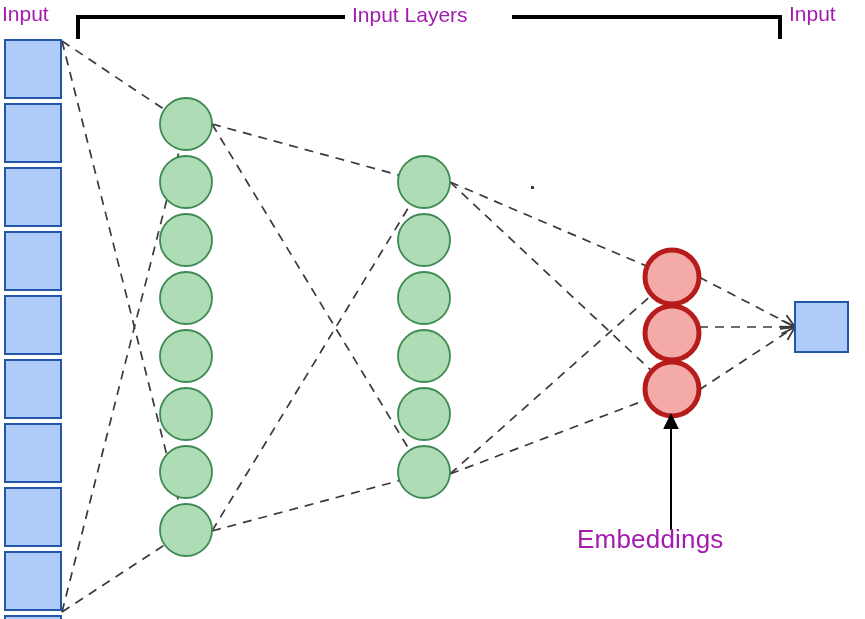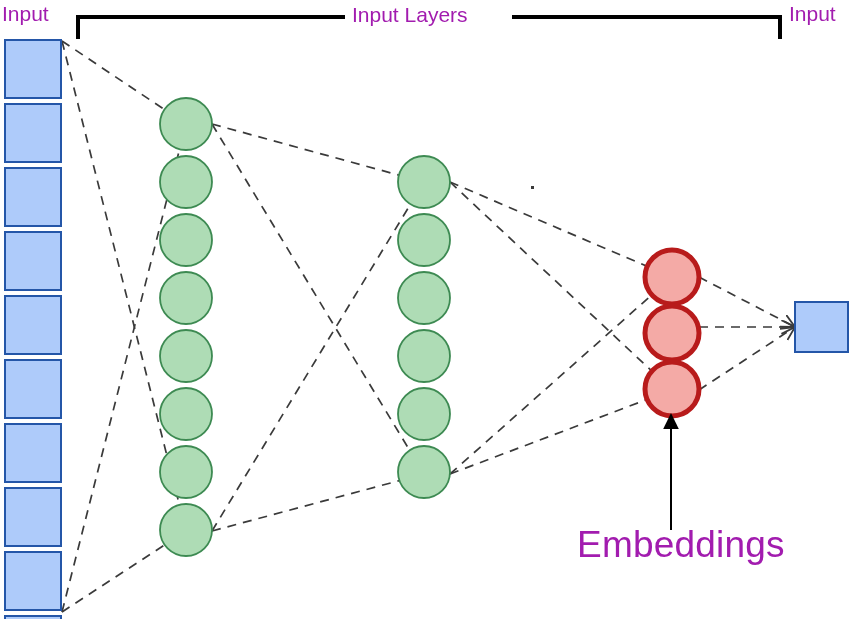--- a/index.html
+++ b/index.html
@@ -41,21 +41,21 @@
     font-size: 21px;
   }
   #label-output {
     left: 789px;
     top: 2px;
     font-size: 21px;
   }
   #label-embeddings {
     left: 577px;
     top: 524px;
-    font-size: 37px;
+    font-size: 26px;
     letter-spacing: 0.2px;
   }
 </style>
 </head>
 <body>
 
 <div id="canvas">
 
   <svg class="layer" viewBox="0 0 865 619" xmlns="http://www.w3.org/2000/svg">
     <defs>

